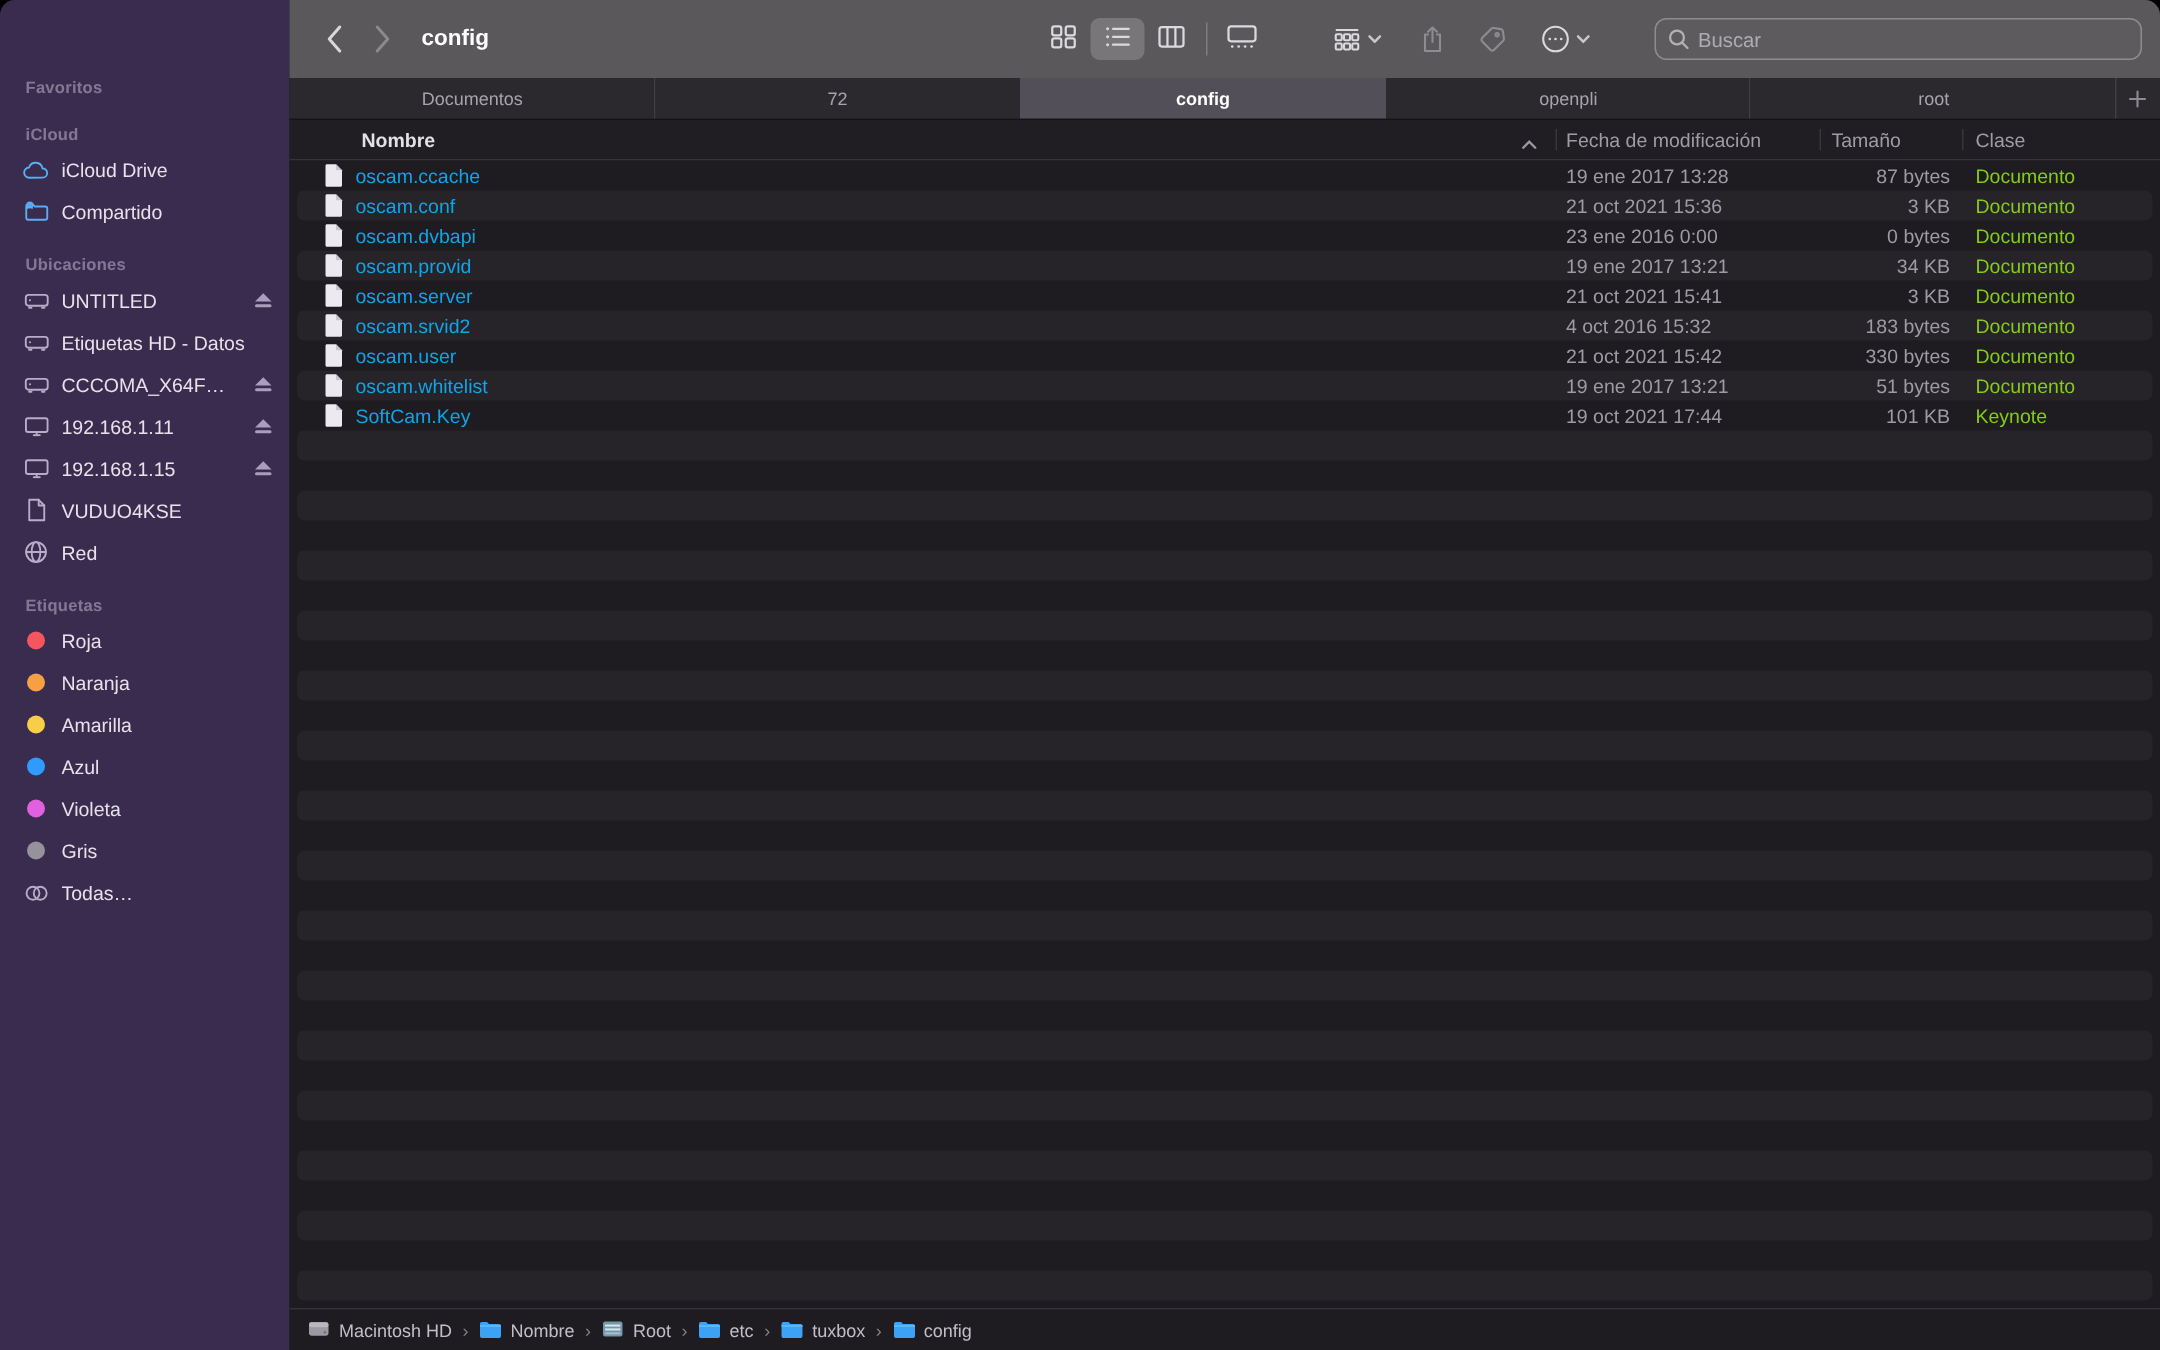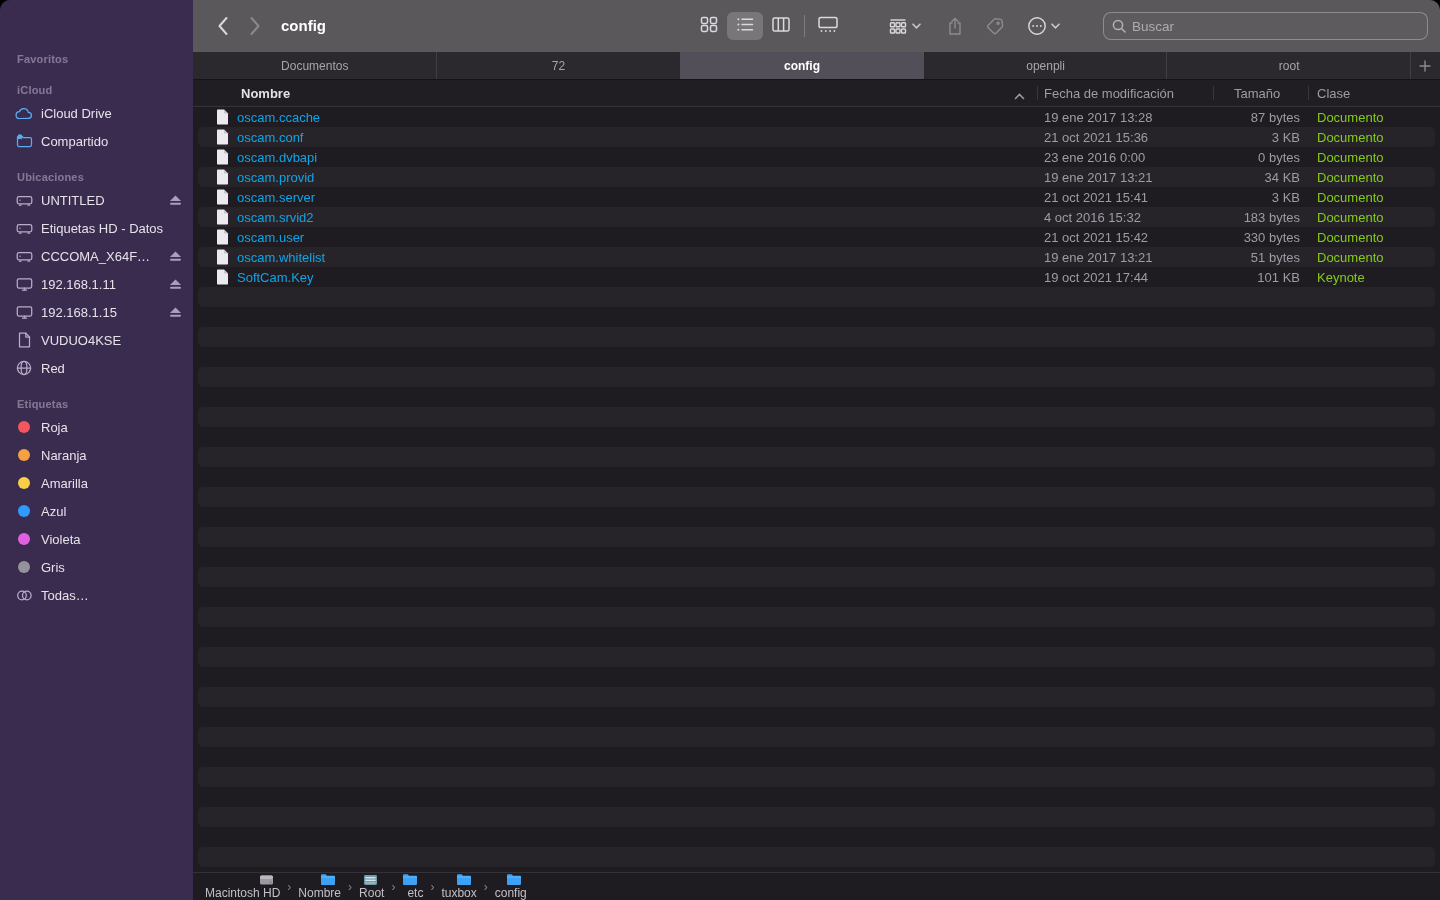--- a/index.html
+++ b/index.html
@@ -60,41 +60,41 @@
   .tab span { overflow:hidden; white-space:nowrap; text-overflow:ellipsis; padding:0 8px; }
   .tab-plus { flex:0 0 29px; display:flex; align-items:center; justify-content:center;
     color:#8d8a92; background:#2b282e; cursor:pointer; }
 
   
   .cols { height:27px; flex:0 0 27px; background:#201d23; border-bottom:1px solid #353238;
     display:flex; align-items:center; padding:0 5px; font-size:13px; color:#9f9ca6; }
   .col { position:relative; display:flex; align-items:center; height:100%; }
   .col-name { flex:1; padding-left:43px; color:#e3e1e6; font-weight:700; }
   .col-date { width:176px; padding-left:7px; }
-  .col-size { width:95px; padding-left:21px; }
+  .col-size { width:95px; padding-left:8px; }
   .col-kind { width:127px; padding-left:9px; }
   .col-vline::before { content:""; position:absolute; left:0; top:6px; bottom:6px; width:1px; background:#38353b; }
   .sort-ind { position:absolute; right:12px; top:8px; color:#9a97a0; }
 
   
   .list { flex:1; background:#1e1b21; overflow:hidden; padding-top:0; }
   .row { height:20px; display:flex; align-items:center; margin:0 5px; border-radius:5px;
     font-size:13px; }
   .row:nth-child(even) { background:#262329; }
   .c-name { flex:1; display:flex; align-items:center; padding-left:18px; min-width:0; }
   .f-ico { width:13px; height:16px; flex:0 0 13px; display:flex; }
   .f-name { margin-left:8px; color:#0ea5e9; white-space:nowrap; }
   .c-date { width:176px; color:#9e9ba5; padding-left:7px; }
   .c-size { width:95px; color:#9e9ba5; text-align:right; padding-right:8px; }
   .c-kind { width:127px; color:#84cc16; padding-left:9px; }
 
   
   .pathbar { height:28px; flex:0 0 28px; background:#1e1b21; border-top:1px solid #343138;
     display:flex; align-items:center; padding:0 12px; font-size:12px; color:#c2bfc7; }
-  .crumb { display:flex; align-items:flex-end; cursor:default;flex-direction:column; }
+  .crumb { display:flex; align-items:flex-start; cursor:default; }
   .crumb .p-ico { width:16px; height:13px; display:flex; align-items:center; margin-right:5px; }
   .p-sep { margin:0 7px; color:#85828a; font-size:12px; }
 </style>
 </head>
 <body>
 
 <div class="window">
 
   <aside class="sidebar" id="sidebar">
       <div class="sb-section">

